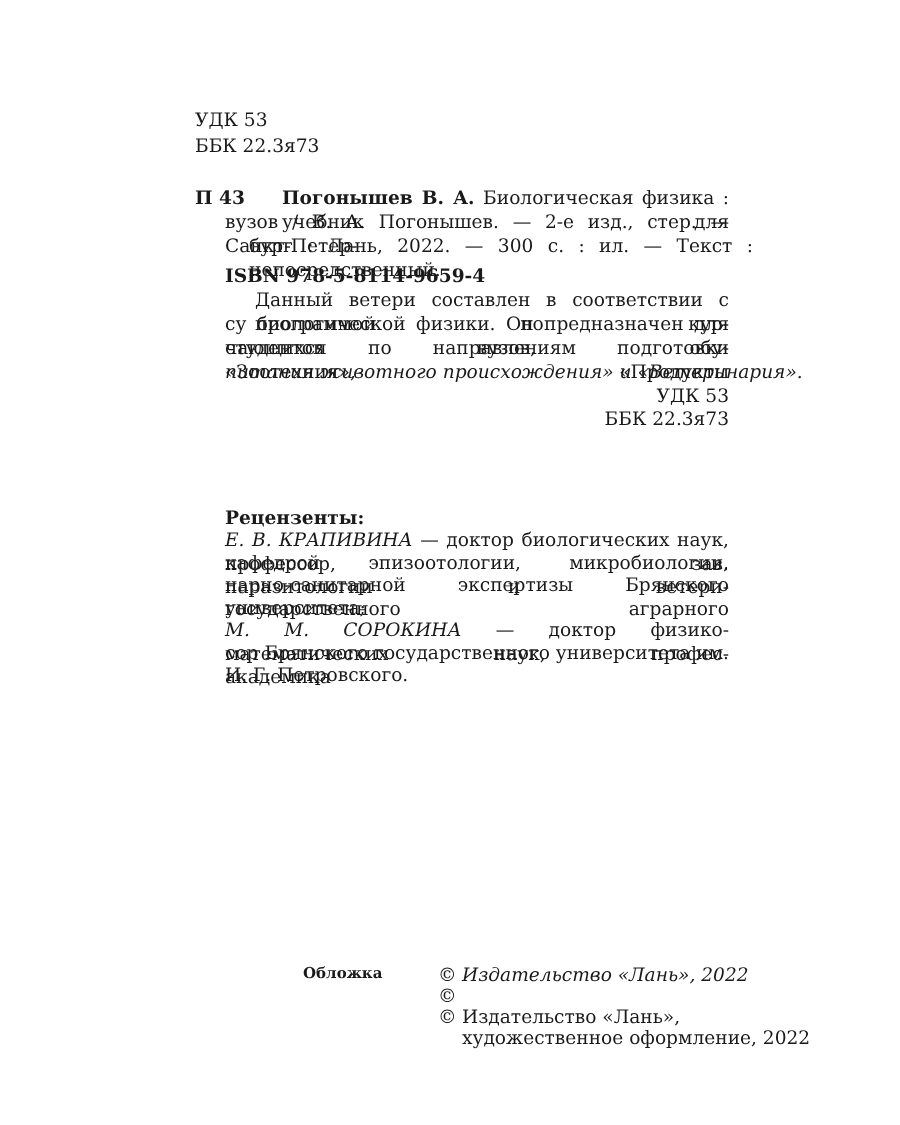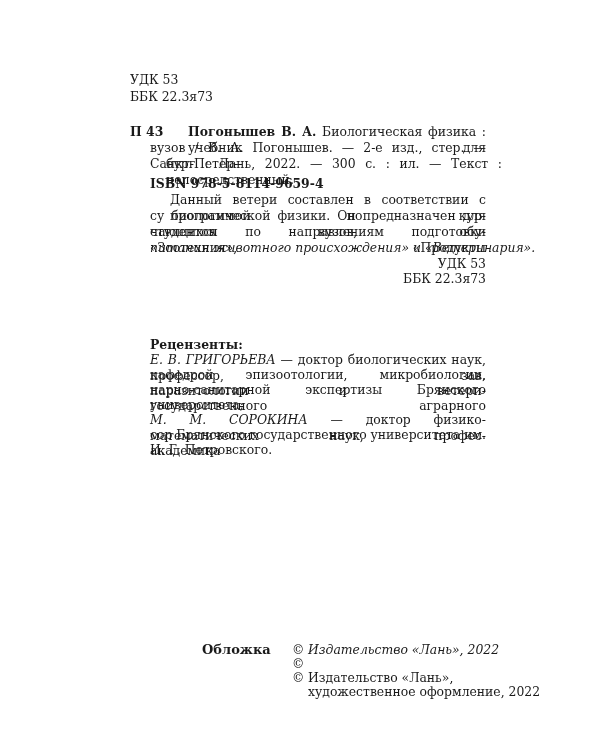--- a/index.html
+++ b/index.html
@@ -30,29 +30,29 @@
 
   <div class="blk just" style="left:170px;width:316px;top:192px;">Данный ветери составлен в соответствии с программой по кур-</div>
   <div class="blk just" style="left:150px;width:336px;top:208px;">су биологической физики. Он предназначен для студентов вузов, обу-</div>
   <div class="blk just" style="left:150px;width:336px;top:224px;">чающихся по направлениям подготовки «Зоотехния», «Продукты</div>
   <div class="abs" style="left:150px;top:240px;font-style:italic;">питания животного происхождения» и «Ветеринария».</div>
 
   <div class="blk right" style="left:150px;width:336px;top:256px;">УДК 53</div>
   <div class="blk right" style="left:150px;width:336px;top:271px;">ББК 22.3я73</div>
 
   <div class="blk center b" style="left:150px;width:336px;top:337px;">Рецензенты:</div>
-  <div class="blk just" style="left:150px;width:336px;top:352px;"><span class="i">Е. В. ГРИГОРЬЕВА</span> <span>— доктор биологических наук, профессор, зав.</span></div>
+  <div class="blk just" style="left:150px;width:336px;top:352px;"><span class="i">Е. В. КРАПИВИНА</span> <span>— доктор биологических наук, профессор, зав.</span></div>
   <div class="blk just" style="left:150px;width:336px;top:382px;">нарно-санитарной экспертизы Брянского государственного аграрного</div>
   <div class="blk just" style="left:150px;width:336px;top:367px;">кафедрой эпизоотологии, микробиологии, паразитологии и ветери-</div>
   <div class="abs" style="left:150px;top:397px;">университета;</div>
   <div class="blk just" style="left:150px;width:336px;top:412px;"><span class="i">М. М. СОРОКИНА</span> <span>— доктор физико-математических наук, профес-</span></div>
   <div class="blk just" style="left:150px;width:336px;top:427px;">сор Брянского государственного университета им. академика</div>
   <div class="abs" style="left:150px;top:442px;">И. Г. Петровского.</div>
 
-  <div class="abs b" style="left:202px;top:642px;font-size:13px;">Обложка</div>
+  <div class="abs b" style="left:202px;top:642px;font-size:10px;">Обложка</div>
 
   <div class="abs" style="left:292px;top:642px;">©</div>
   <div class="abs" style="left:308px;top:642px;font-style:italic;">Издательство «Лань», 2022</div>
   <div class="abs" style="left:292px;top:656px;">©</div>
   <div class="abs" style="left:292px;top:670px;">©</div>
   <div class="abs" style="left:308px;top:670px;">Издательство «Лань»,</div>
   <div class="abs" style="left:308px;top:684px;">художественное оформление, 2022</div>
 
 </div>
 

